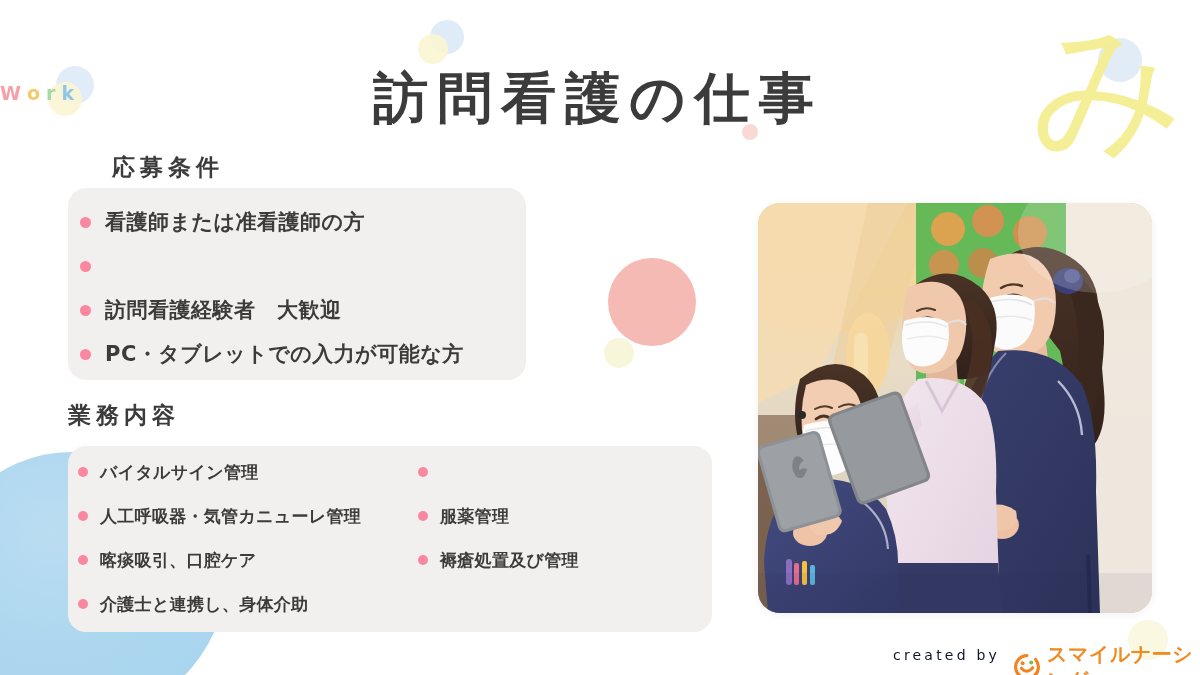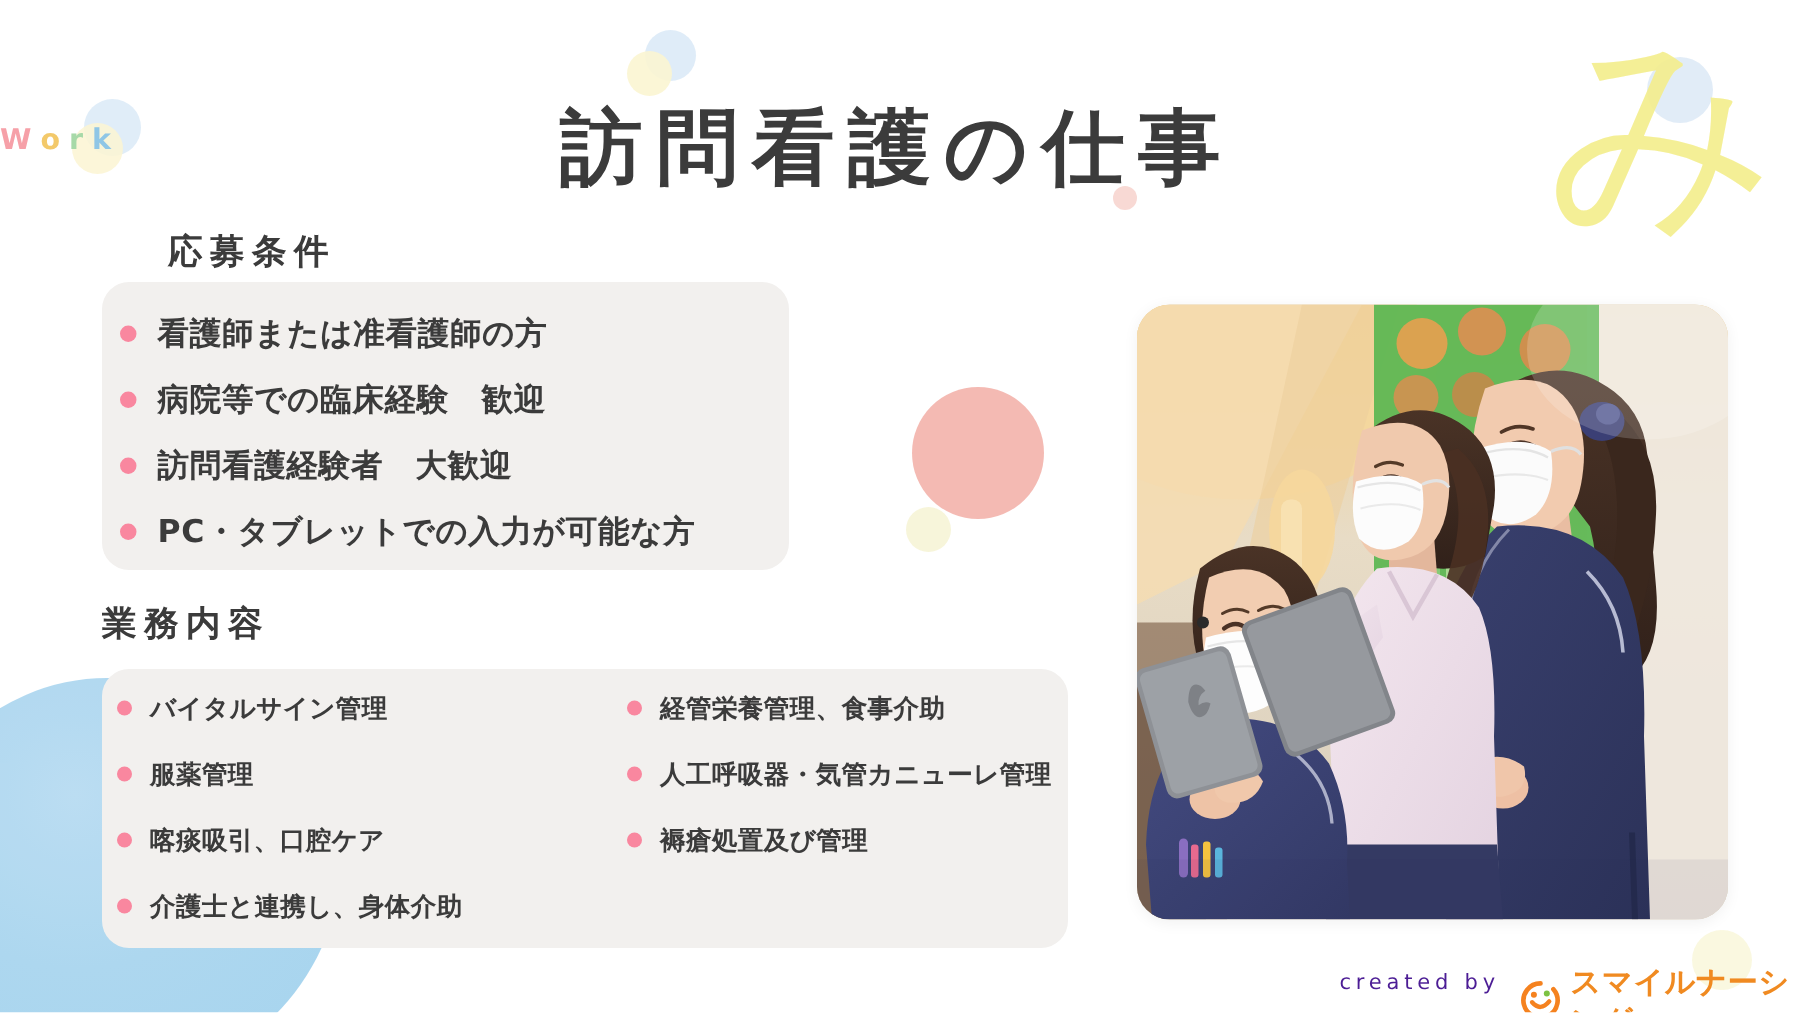--- a/index.html
+++ b/index.html
@@ -87,21 +87,21 @@
     position:absolute;left:758px;top:203px;width:394px;height:410px;
     border-radius:22px;overflow:hidden;
     box-shadow:0 2px 10px rgba(0,0,0,.06);
     background:#e9e2d6;
   }
   .photo svg{display:block;width:100%;height:100%;}
 
   
   .created-by{
     position:absolute;left:893px;top:647px;
-    font-size:14px;letter-spacing:3.2px;color:#4c1d95;font-weight:400;
+    font-size:14px;letter-spacing:3.2px;color:#0f172a;font-weight:400;
   }
   .logo-wrap{position:absolute;left:1014px;top:641px;display:flex;align-items:center;}
   .logo-mark{width:26px;height:26px;margin-right:7px;flex:0 0 26px;}
   .logo-text{
     font-size:20px;font-weight:700;color:#f08a21;letter-spacing:.5px;
     line-height:26px;
   }
 </style>
 </head>
 <body>
@@ -127,21 +127,20 @@
 
   <div class="sec-head" style="left:68px;top:152px;margin-left:44px;">応募条件</div>
   <div class="card" id="card-require"></div>
   <div id="list-require">
     <div class="bullet-row">
       <span class="dot"></span>
       <span class="li-text">看護師または准看護師の方</span>
     </div>
     <div class="bullet-row">
       <span class="dot"></span>
-      <span class="li-text">病院等での臨床経験　歓迎</span>
     </div>
     <div class="bullet-row">
       <span class="dot"></span>
       <span class="li-text">訪問看護経験者　大歓迎</span>
     </div>
     <div class="bullet-row">
       <span class="dot"></span>
       <span class="li-text">PC・タブレットでの入力が可能な方</span>
     </div>
   </div>
@@ -149,30 +148,29 @@
   <div class="sec-head" style="left:68px;top:400px;text-align:right;">業務内容</div>
   <div class="card" id="card-duties"></div>
   <div id="grid-duties">
     <div class="bullet-row">
       <span class="dot sm"></span>
       <span class="li-text">バイタルサイン管理</span>
     </div>
 
     <div class="bullet-row">
       <span class="dot sm"></span>
-      <span class="li-text">経管栄養管理、食事介助</span>
-    </div>
+    </div>
+    <div class="bullet-row">
+      <span class="dot sm"></span>
+      <span class="li-text">人工呼吸器・気管カニューレ管理</span>
+    </div>
+
     <div class="bullet-row">
       <span class="dot sm"></span>
       <span class="li-text">服薬管理</span>
-    </div>
-
-    <div class="bullet-row">
-      <span class="dot sm"></span>
-      <span class="li-text">人工呼吸器・気管カニューレ管理</span>
     </div>
     <div class="bullet-row">
       <span class="dot sm"></span>
       <span class="li-text">喀痰吸引、口腔ケア</span>
     </div>
 
     <div class="bullet-row">
       <span class="dot sm"></span>
       <span class="li-text">褥瘡処置及び管理</span>
     </div>

